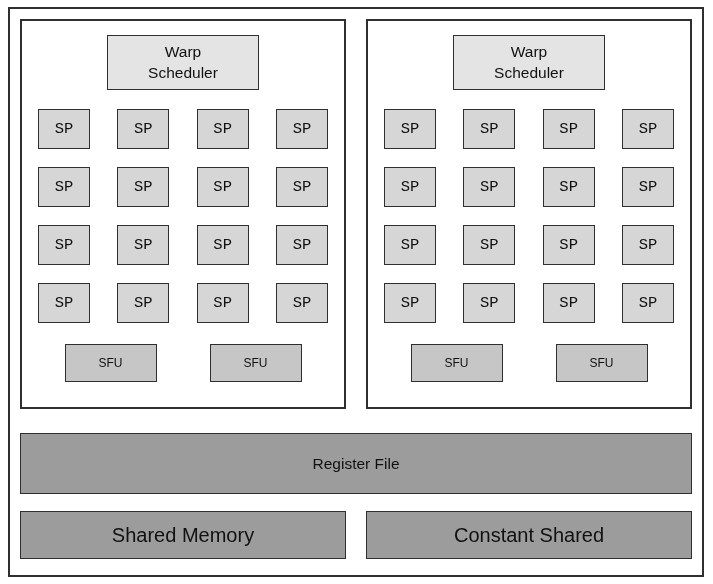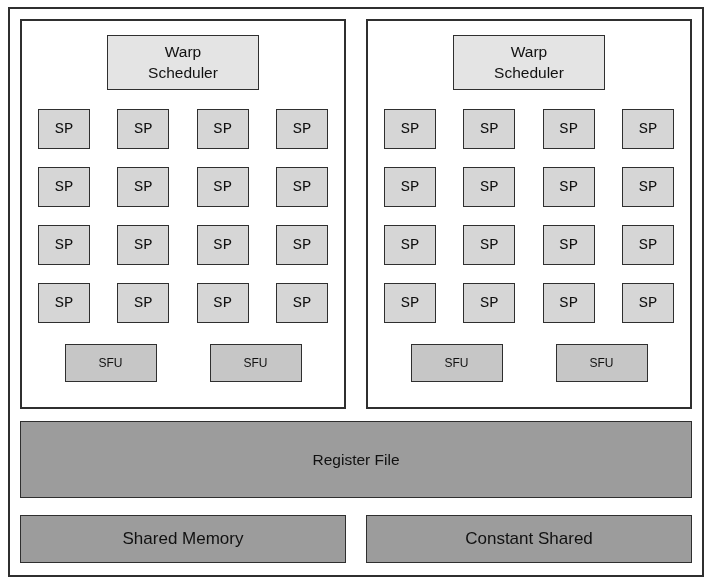--- a/index.html
+++ b/index.html
@@ -102,22 +102,22 @@
     width: 92px;
     height: 38px;
     background: var(--sfu-fill);
     border: 1.5px solid var(--border);
     display: flex;
     align-items: center;
     justify-content: center;
     font-size: 12px;
   }
   .register {
-    margin-top: 12px;
-    height: 77px;
+    margin-top: 24px;
+    height: 61px;
     background: var(--memory-fill);
     border: 1.5px solid var(--border);
     display: flex;
     align-items: center;
     justify-content: center;
     font-size: 15.5px;
     flex: none;
   }
   .bottom-row {
     margin-top: 17px;
@@ -126,21 +126,21 @@
     flex: none;
   }
   .bottom-box {
     flex: 1;
     height: 48px;
     background: var(--memory-fill);
     border: 1.5px solid var(--border);
     display: flex;
     align-items: center;
     justify-content: center;
-    font-size: 17px;
+    font-size: 20px;
   }
 </style>
 </head>
 <body>
 
 <div class="canvas">
   <div class="outer">
 
     <div class="sm-row">
 

